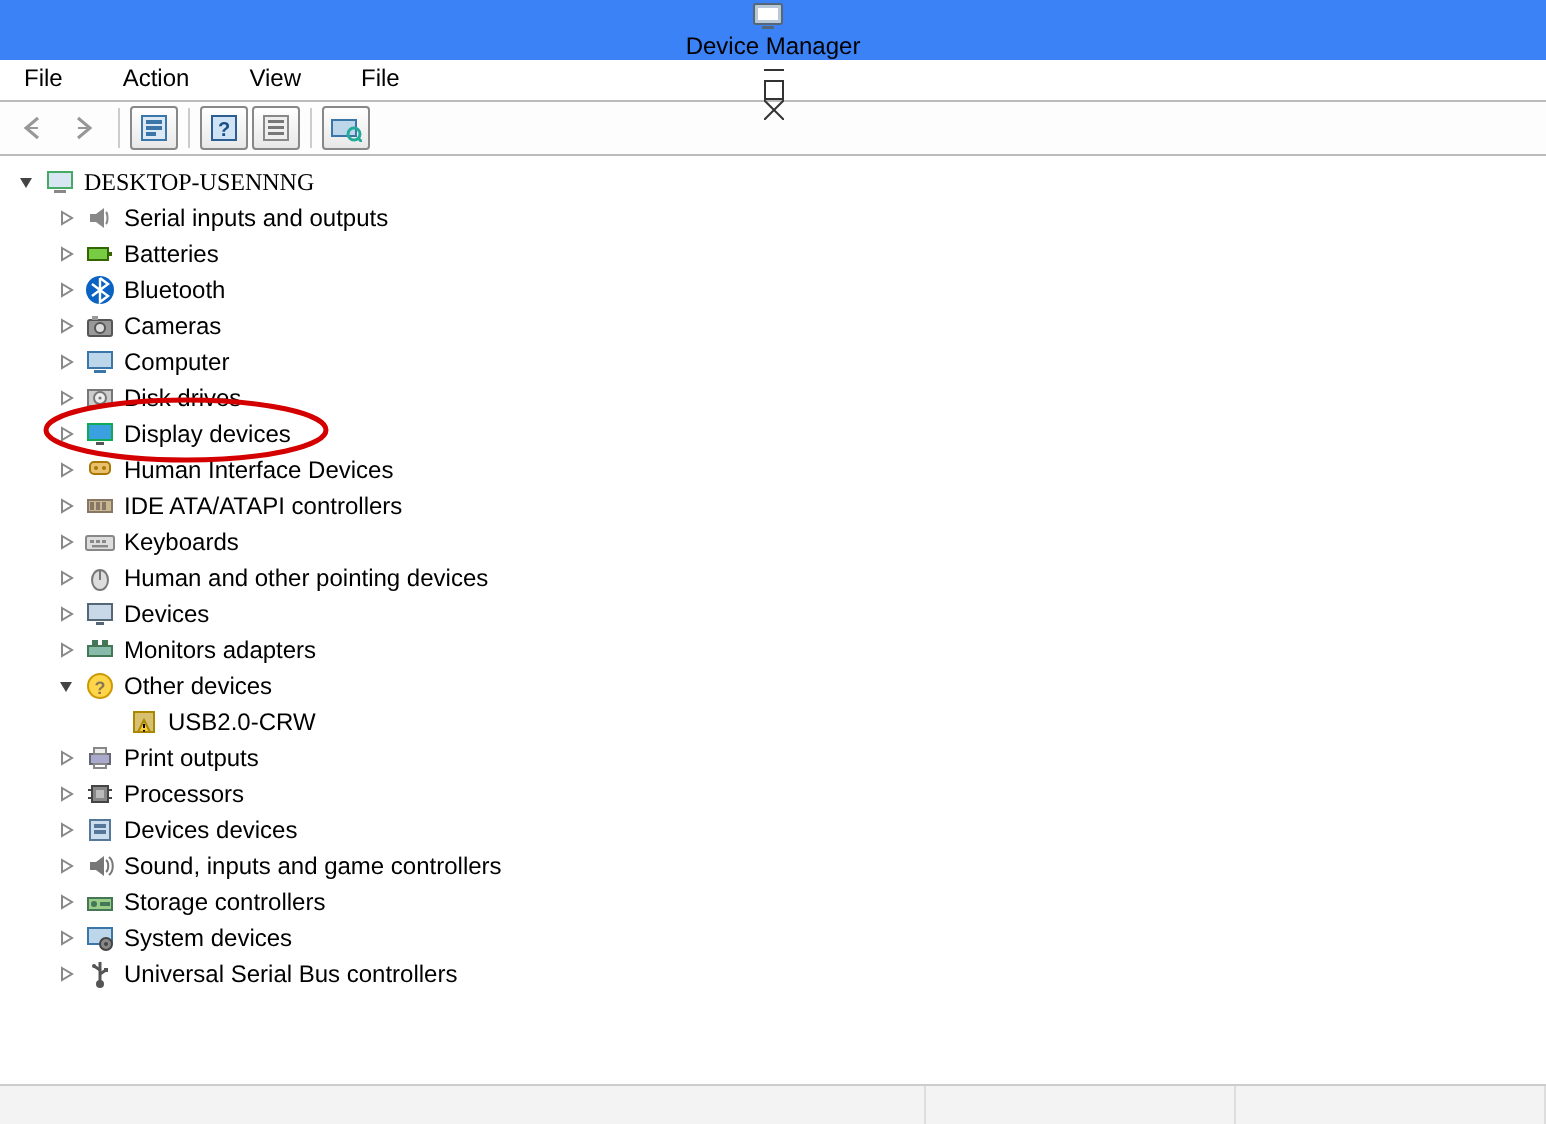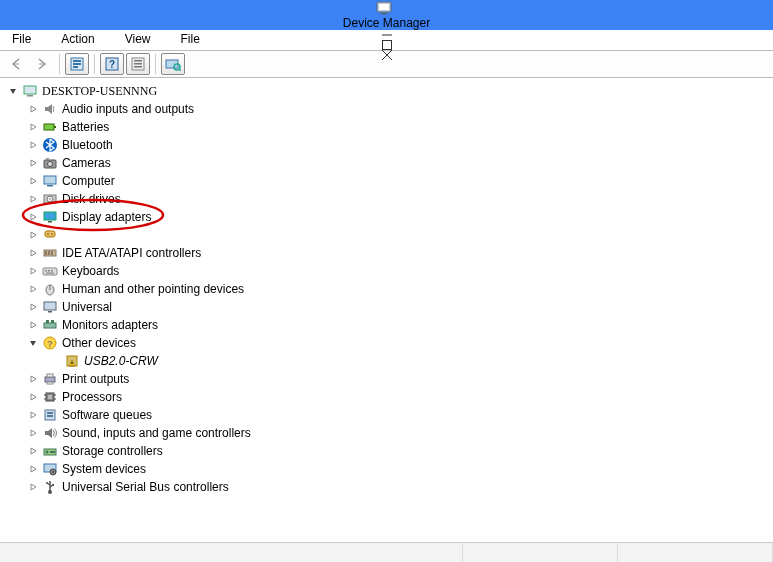--- a/index.html
+++ b/index.html
@@ -81,21 +81,21 @@
   }
   .row .exp.blank { visibility:hidden; }
   .row .ricon {
     width:16px; height:16px;
     display:flex; align-items:center; justify-content:center;
     margin-right:4px;
   }
   .row .label { color:#000; }
   .lvl0 { padding-left: 2px; font-family: Liberation Serif, serif; }
   .lvl1 { padding-left: 22px; }
-  .lvl2 { padding-left: 44px; font-style: italic; }
+  .lvl2 { padding-left: 44px; }
   .statusbar {
     position:absolute; left:0; right:0; bottom:0;
     height:20px;
     border-top:1px solid #ccc;
     background:#f3f3f3;
     display:flex;
   }
   .statusbar .cell { border-right:1px solid #ddd; flex:1; }
   .statusbar .cell:first-child { flex: 3; }
   .annot-circle {
@@ -208,21 +208,21 @@
         <svg width="10" height="10">
           <path d="M3 2 L8 5 L3 8 Z" fill="none" stroke="#888" stroke-width="1"></path>
         </svg>
       </span>
       <span class="ricon">
         <svg width="16" height="16" viewBox="0 0 16 16">
           <path d="M3 6h3l4-3v10l-4-3H3z" fill="#888"></path>
           <path d="M11 5c1 1 1 5 0 6" fill="none" stroke="#888"></path>
         </svg>
       </span>
-      <span class="label">Audio inputs and outputs</span>
+      <span class="label">Serial inputs and outputs</span>
     </div>
     <div class="row lvl1">
       <span class="exp">
         <svg width="10" height="10">
           <path d="M3 2 L8 5 L3 8 Z" fill="none" stroke="#888" stroke-width="1"></path>
         </svg>
       </span>
       <span class="ricon">
         <svg width="16" height="16" viewBox="0 0 16 16">
           <rect x="2" y="5" width="10" height="6" fill="#7c4" stroke="#360"></rect>
@@ -294,35 +294,36 @@
         <svg width="10" height="10">
           <path d="M3 2 L8 5 L3 8 Z" fill="none" stroke="#888" stroke-width="1"></path>
         </svg>
       </span>
       <span class="ricon">
         <svg width="16" height="16" viewBox="0 0 16 16">
           <rect x="2" y="3" width="12" height="8" fill="#3aa0e0" stroke="#1a5"></rect>
           <rect x="6" y="12" width="4" height="1.5" fill="#555"></rect>
         </svg>
       </span>
-      <span class="label">Display adapters</span>
+      <span class="label">Display devices</span>
     </div>
     <div class="row lvl1">
       <span class="exp">
         <svg width="10" height="10">
           <path d="M3 2 L8 5 L3 8 Z" fill="none" stroke="#888" stroke-width="1"></path>
         </svg>
       </span>
       <span class="ricon">
         <svg width="16" height="16" viewBox="0 0 16 16">
           <rect x="3" y="4" width="10" height="6" rx="2" fill="#e8c070" stroke="#a70"></rect>
           <circle cx="6" cy="7" r="1" fill="#a70"></circle>
           <circle cx="10" cy="7" r="1" fill="#a70"></circle>
         </svg>
       </span>
+      <span class="label">Human Interface Devices</span>
     </div>
     <div class="row lvl1">
       <span class="exp">
         <svg width="10" height="10">
           <path d="M3 2 L8 5 L3 8 Z" fill="none" stroke="#888" stroke-width="1"></path>
         </svg>
       </span>
       <span class="ricon">
         <svg width="16" height="16" viewBox="0 0 16 16">
           <rect x="2" y="5" width="12" height="6" fill="#c8b890" stroke="#876"></rect>
@@ -369,21 +370,21 @@
         <svg width="10" height="10">
           <path d="M3 2 L8 5 L3 8 Z" fill="none" stroke="#888" stroke-width="1"></path>
         </svg>
       </span>
       <span class="ricon">
         <svg width="16" height="16" viewBox="0 0 16 16">
           <rect x="2" y="3" width="12" height="8" fill="#c8d8e8" stroke="#567"></rect>
           <rect x="6" y="12" width="4" height="1.5" fill="#567"></rect>
         </svg>
       </span>
-      <span class="label">Universal</span>
+      <span class="label">Devices</span>
     </div>
     <div class="row lvl1">
       <span class="exp">
         <svg width="10" height="10">
           <path d="M3 2 L8 5 L3 8 Z" fill="none" stroke="#888" stroke-width="1"></path>
         </svg>
       </span>
       <span class="ricon">
         <svg width="16" height="16" viewBox="0 0 16 16">
           <rect x="2" y="6" width="12" height="5" fill="#8ba" stroke="#475"></rect>
@@ -462,21 +463,21 @@
           <path d="M3 2 L8 5 L3 8 Z" fill="none" stroke="#888" stroke-width="1"></path>
         </svg>
       </span>
       <span class="ricon">
         <svg width="16" height="16" viewBox="0 0 16 16">
           <rect x="3" y="3" width="10" height="10" fill="#cde" stroke="#579"></rect>
           <rect x="5" y="5" width="6" height="2" fill="#579"></rect>
           <rect x="5" y="8" width="6" height="2" fill="#579"></rect>
         </svg>
       </span>
-      <span class="label">Software queues</span>
+      <span class="label">Devices devices</span>
     </div>
     <div class="row lvl1">
       <span class="exp">
         <svg width="10" height="10">
           <path d="M3 2 L8 5 L3 8 Z" fill="none" stroke="#888" stroke-width="1"></path>
         </svg>
       </span>
       <span class="ricon">
         <svg width="16" height="16" viewBox="0 0 16 16">
           <path d="M3 6h3l4-3v10l-4-3H3z" fill="#777"></path>

